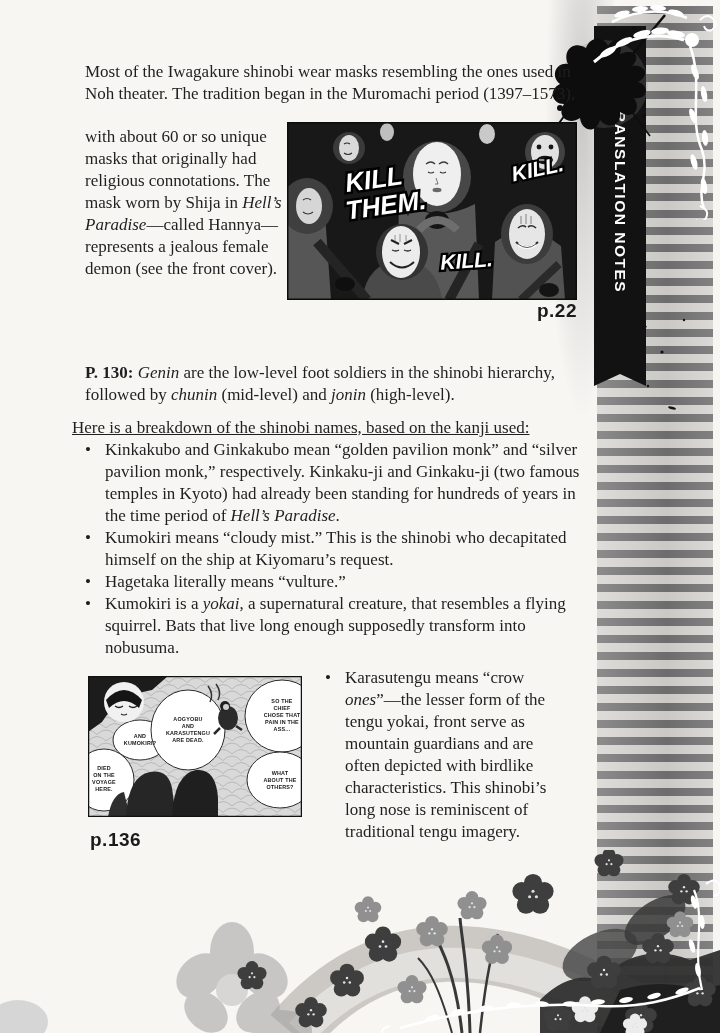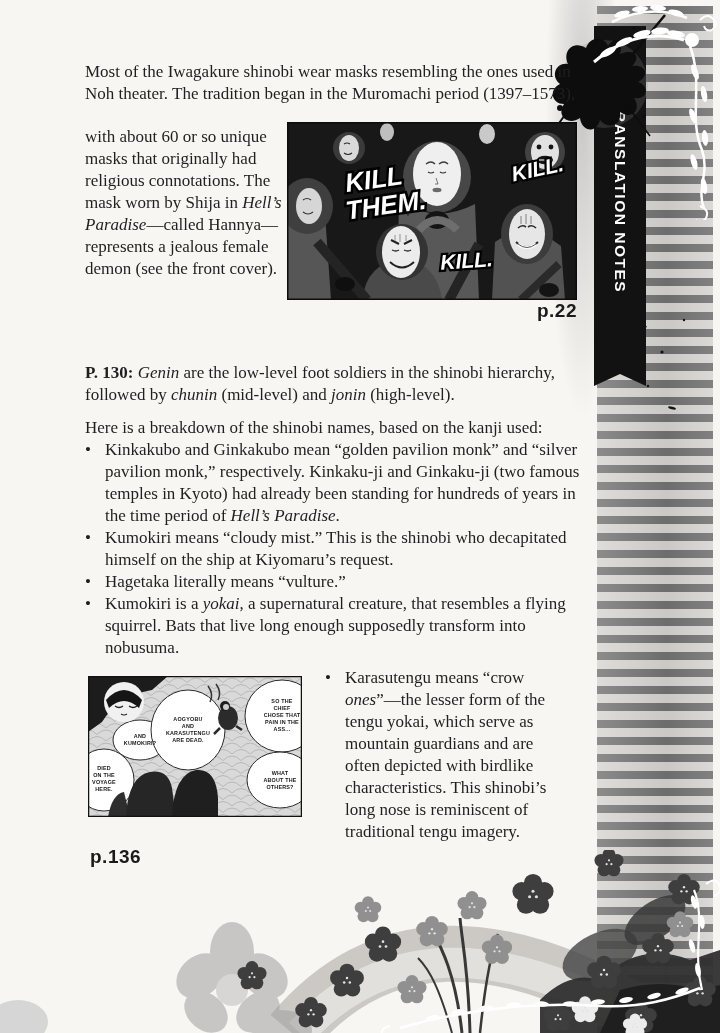--- a/index.html
+++ b/index.html
@@ -19,33 +19,33 @@
     clip-path:polygon(0 0,100% 0,100% 100%,50% calc(100% - 12px),0 100%);
     display:flex;justify-content:center;}
   .ribbon span{writing-mode:vertical-rl;font-family:"Liberation Sans",sans-serif;
     font-weight:bold;font-size:15.5px;letter-spacing:1.5px;color:#fff;padding-top:74px;}
 
   
   .tb{position:absolute;font-size:17px;line-height:22px;}
   .intro-wide{left:85px;top:61px;width:494px;}
   .intro-narrow{left:85px;top:106px;width:201px;margin-top:20px;}
   .p130{left:85px;top:330px;width:500px;margin-top:32px;}
-  .heading{left:85px;top:417px;width:500px;}
+  .heading{left:72px;top:417px;width:500px;text-decoration:underline;}
   .bullets{left:85px;top:439px;width:497px;}
   .bullet{display:flex;}
   .bullet .mark{flex:none;width:20px;text-align:left;}
   .bullet .btx{flex:1;}
   .kara{left:325px;top:667px;width:245px;}
 
   .panel1{position:absolute;left:287px;top:122px;width:290px;height:178px;}
   .panel2{position:absolute;left:88px;top:676px;width:214px;height:141px;}
   .cap{position:absolute;font-family:"Liberation Sans",sans-serif;font-weight:bold;
        font-size:19px;color:#1a1a1a;letter-spacing:.5px;}
   .cap22{left:450px;top:300px;width:127px;text-align:right;}
-  .cap136{left:90px;top:846px;}
+  .cap136{left:90px;top:829px;}
 
   svg{display:block}
   .deco{position:absolute;pointer-events:none;}
 </style>
 </head>
 <body>
 
 <div class="page">
 
   <div class="ribbon-texture"></div>
@@ -252,21 +252,21 @@
         <text x="16" y="101">ON THE</text>
         <text x="16" y="108">VOYAGE</text>
         <text x="16" y="115">HERE.</text>
       </g>
     </svg>
   </div>
   <div class="cap cap136">p.136</div>
 
   <div class="tb kara bullet">
     <span class="mark">•</span>
-    <div class="btx"><span>Karasutengu means “crow </span><span class="it">ones</span><span>”—the lesser form of the tengu yokai, which serve as mountain guardians and are often depicted with birdlike characteristics. This shinobi’s long nose is reminiscent of traditional tengu imagery.</span></div>
+    <div class="btx"><span>Karasutengu means “crow </span><span class="it">ones</span><span>”—the lesser form of the tengu yokai, front serve as mountain guardians and are often depicted with birdlike characteristics. This shinobi’s long nose is reminiscent of traditional tengu imagery.</span></div>
   </div>
 
   <svg class="deco" style="left:0;top:850px" width="720" height="183" viewBox="0 0 720 183">
     <defs>
       <g id="blos">
         <circle cx="0" cy="-7" r="5.4"></circle>
         <circle cx="6.7" cy="-2.2" r="5.4"></circle>
         <circle cx="4.1" cy="5.7" r="5.4"></circle>
         <circle cx="-4.1" cy="5.7" r="5.4"></circle>
         <circle cx="-6.7" cy="-2.2" r="5.4"></circle>

